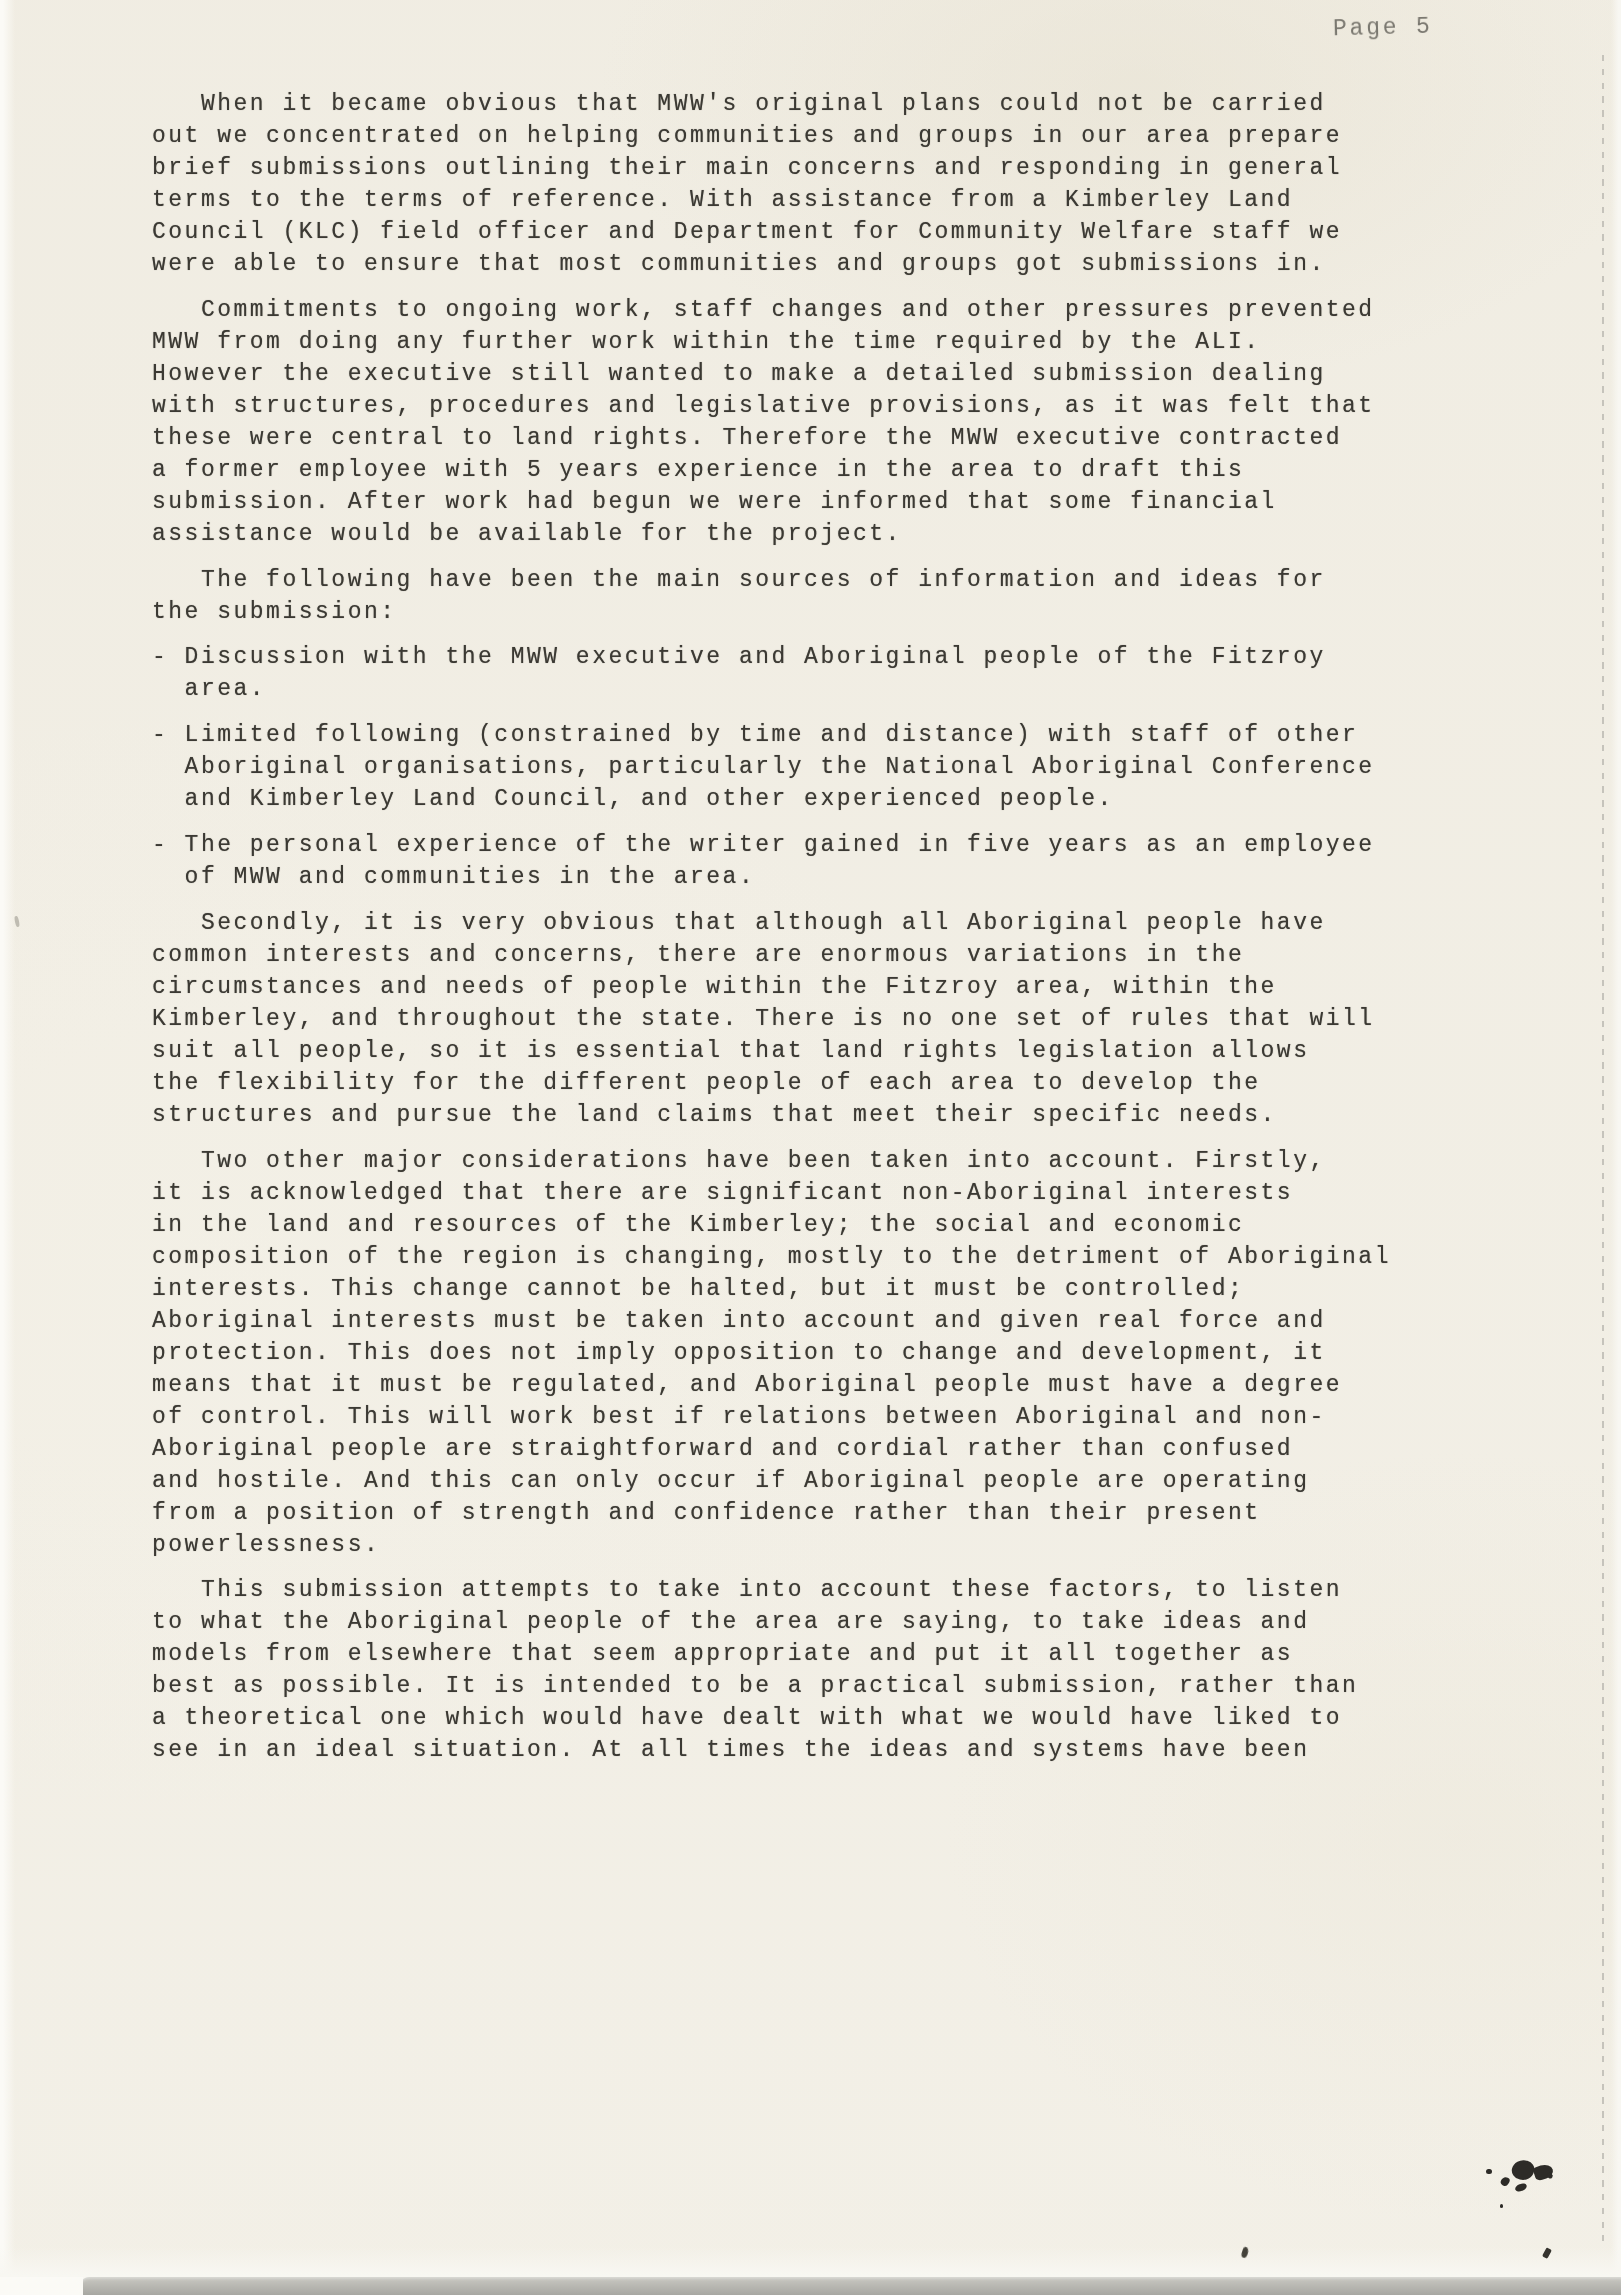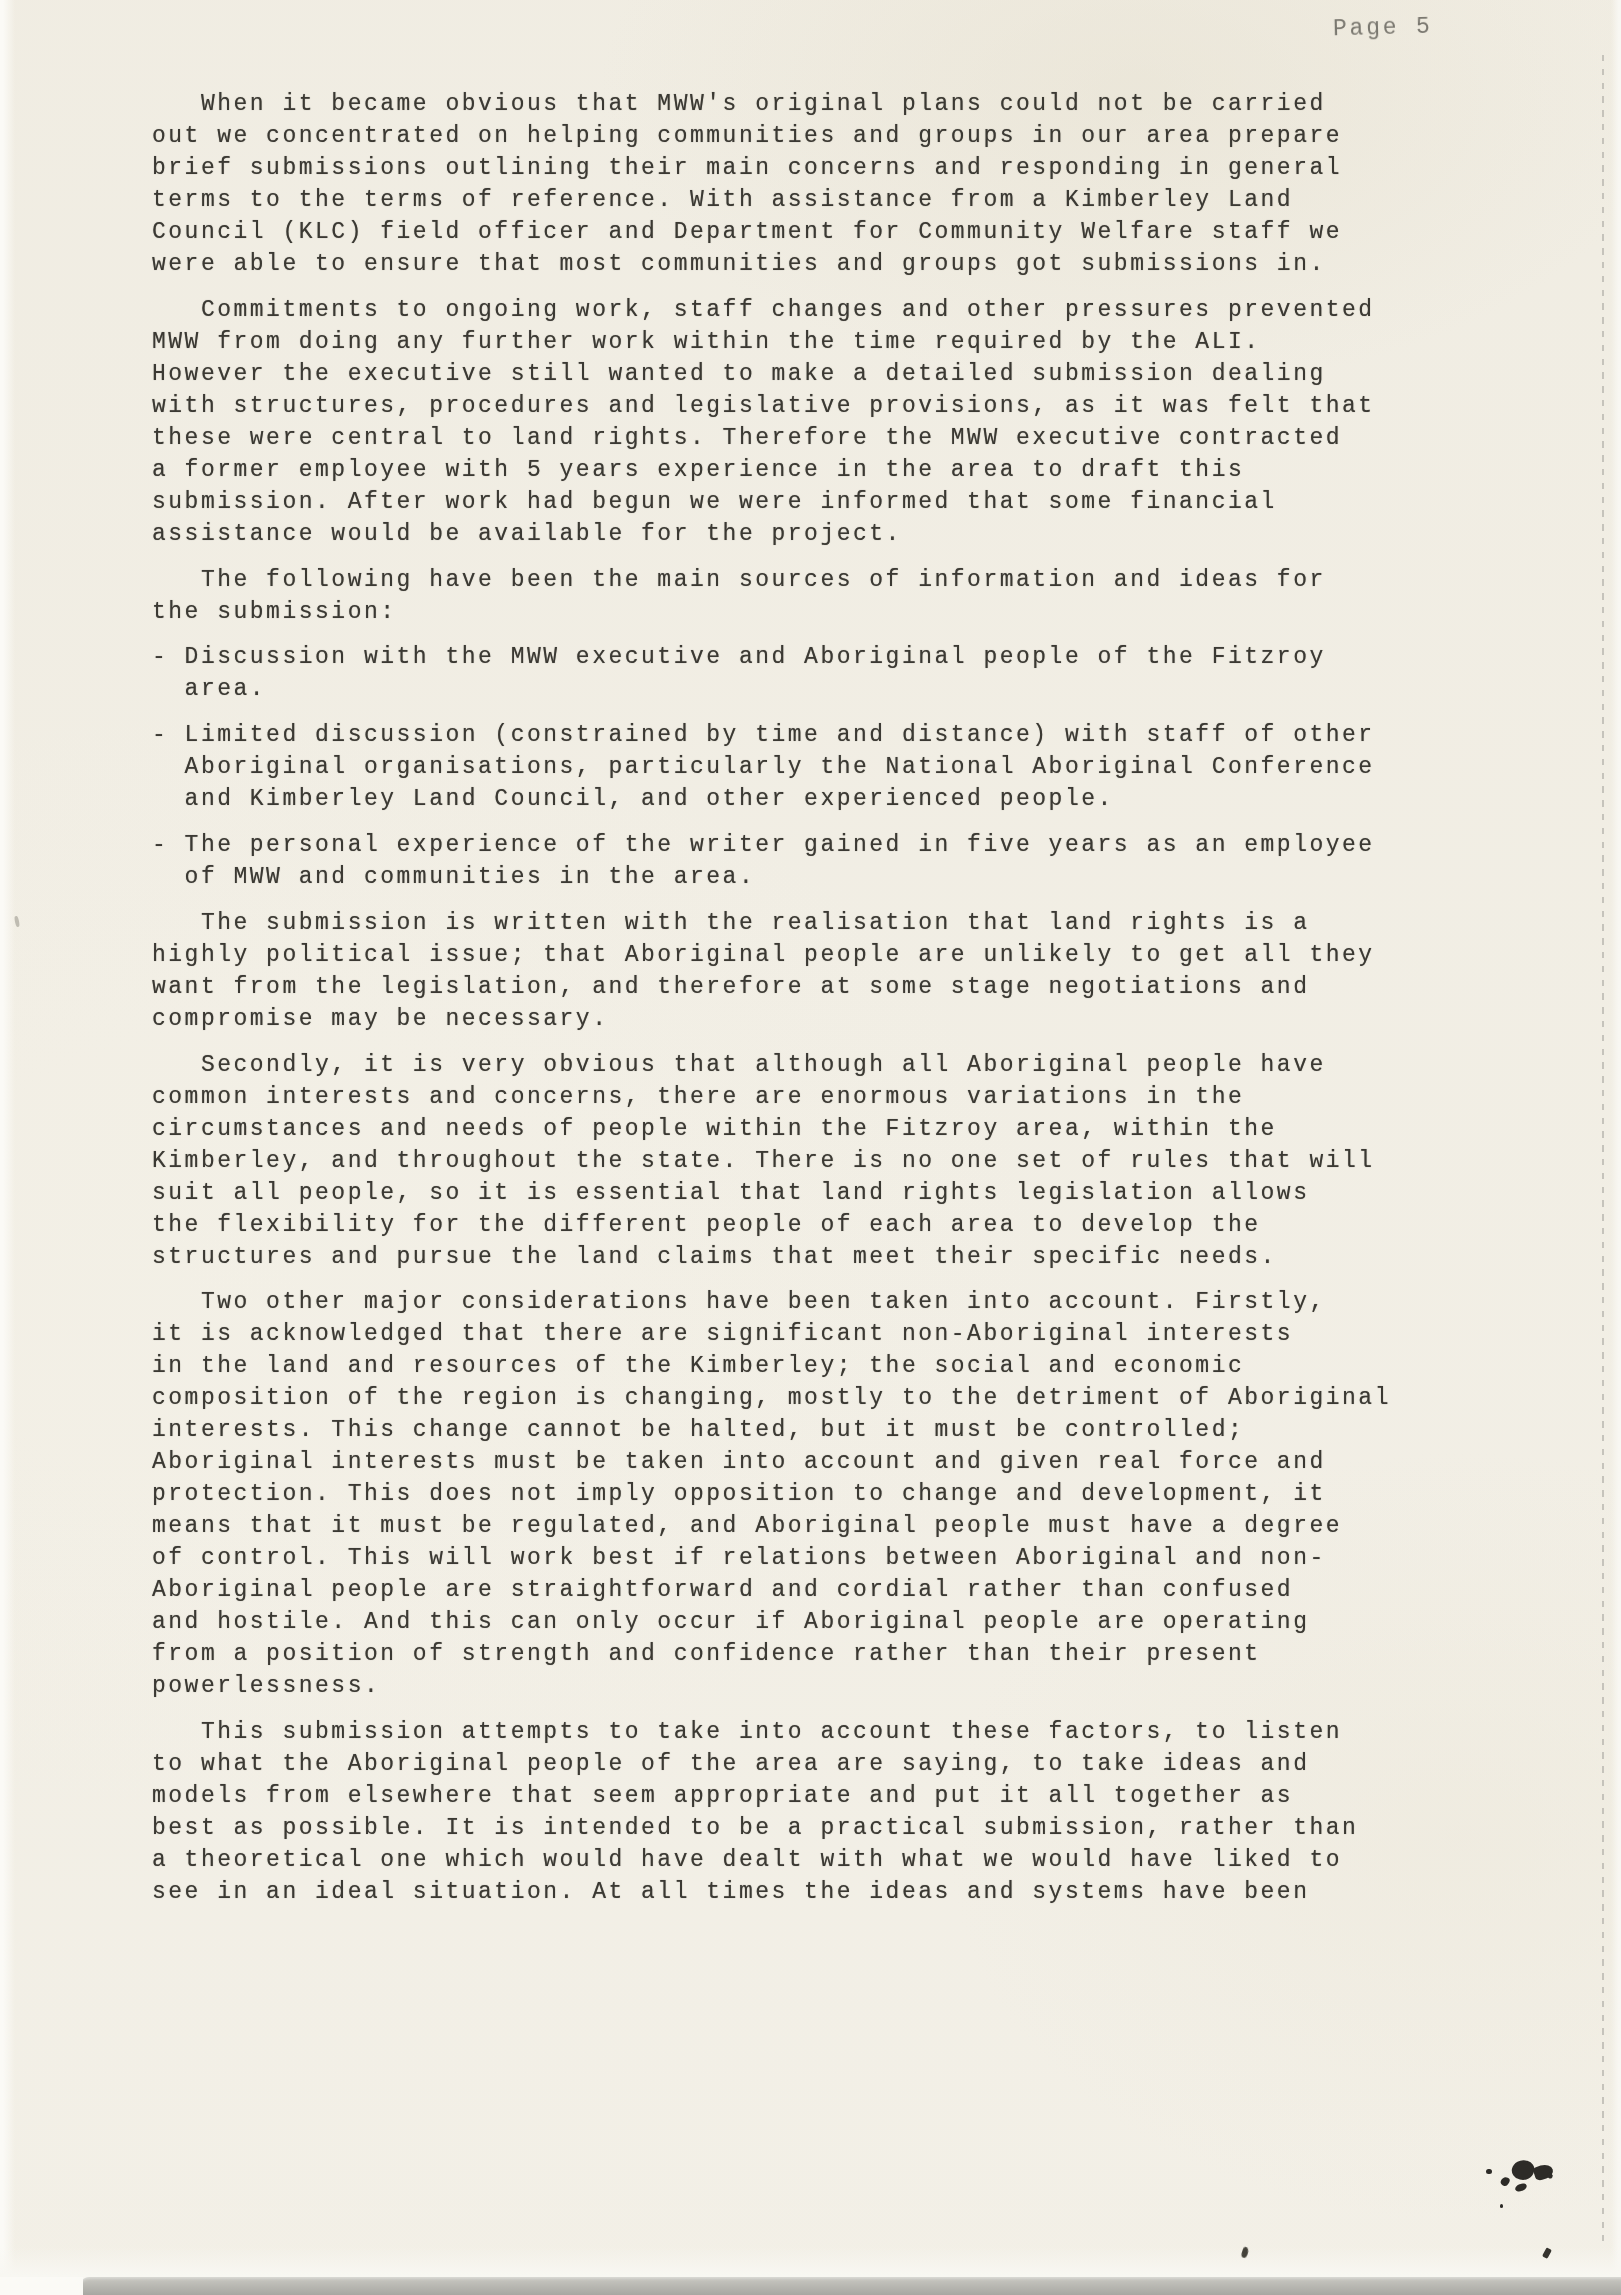--- a/index.html
+++ b/index.html
@@ -105,29 +105,25 @@
 However the executive still wanted to make a detailed submission dealing
 with structures, procedures and legislative provisions, as it was felt that
 these were central to land rights. Therefore the MWW executive contracted
 a former employee with 5 years experience in the area to draft this
 submission. After work had begun we were informed that some financial
 assistance would be available for the project.</div>
   <div class="block">   The following have been the main sources of information and ideas for
 the submission:</div>
   <div class="block">- Discussion with the MWW executive and Aboriginal people of the Fitzroy
   area.</div>
-  <div class="block">- Limited discussion (constrained by time and distance) with staff of other
+  <div class="block">- Limited following (constrained by time and distance) with staff of other
   Aboriginal organisations, particularly the National Aboriginal Conference
   and Kimberley Land Council, and other experienced people.</div>
   <div class="block">- The personal experience of the writer gained in five years as an employee
   of MWW and communities in the area.</div>
-  <div class="block">   The submission is written with the realisation that land rights is a
-highly political issue; that Aboriginal people are unlikely to get all they
-want from the legislation, and therefore at some stage negotiations and
-compromise may be necessary.</div>
   <div class="block">   Secondly, it is very obvious that although all Aboriginal people have
 common interests and concerns, there are enormous variations in the
 circumstances and needs of people within the Fitzroy area, within the
 Kimberley, and throughout the state. There is no one set of rules that will
 suit all people, so it is essential that land rights legislation allows
 the flexibility for the different people of each area to develop the
 structures and pursue the land claims that meet their specific needs.</div>
   <div class="block">   Two other major considerations have been taken into account. Firstly,
 it is acknowledged that there are significant non-Aboriginal interests
 in the land and resources of the Kimberley; the social and economic

